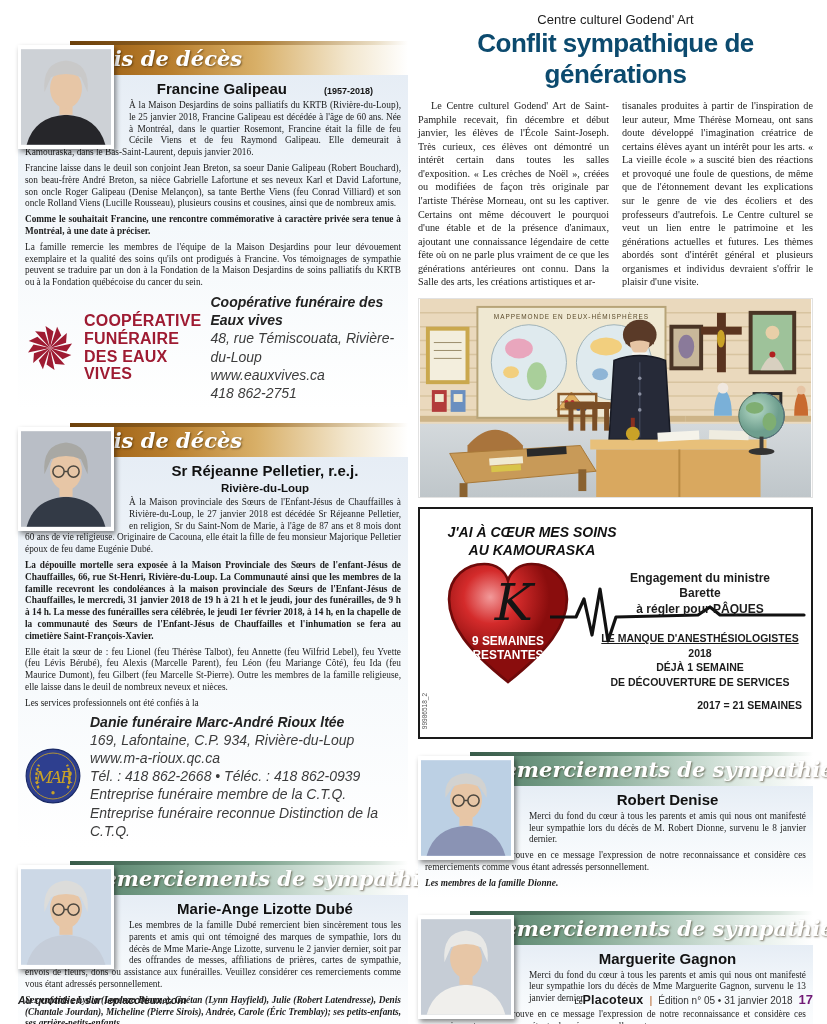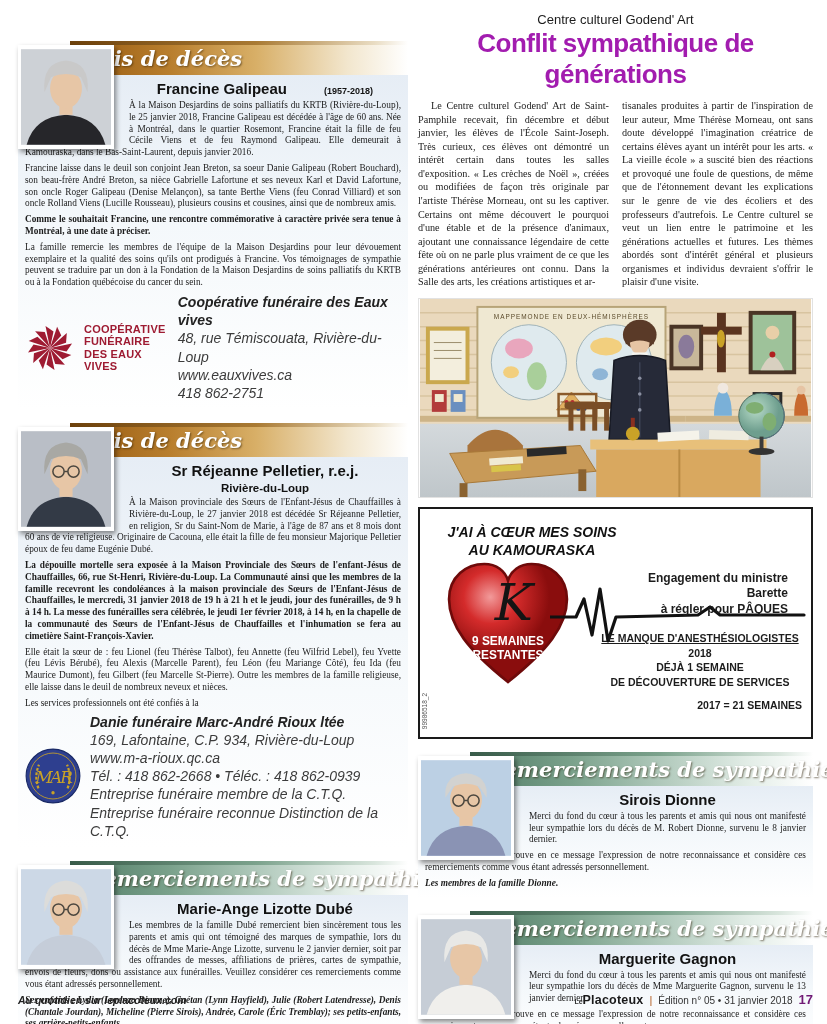--- a/index.html
+++ b/index.html
@@ -41,43 +41,43 @@
   h3.place{font-family:"Liberation Sans",sans-serif;font-size:11.5px;font-weight:bold;
            margin:0 0 3px;text-align:center;color:#111;}
   p.body{font-size:9.3px;line-height:1.27;text-align:justify;margin:0 0 4px;}
   p.bold{font-weight:bold;}
   p.fam{font-style:italic;font-weight:bold;margin-bottom:2px;}
   p.services{margin-bottom:2px;}
 
   .provider{display:flex;justify-content:center;align-items:center;gap:9px;margin:3px 0 2px;}
   .provider .logo{flex:none;}
   .coop-name{color:#9e1b32;font-family:"Liberation Sans",sans-serif;font-weight:bold;
-             font-size:11px;line-height:1.12;letter-spacing:.2px;}
+             font-size:16px;line-height:1.12;letter-spacing:.2px;}
   .details{font-family:"Liberation Sans",sans-serif;font-style:italic;font-size:14px;
            color:#3c3c3c;line-height:1.3;}
   .details .d0{font-weight:bold;color:#222;}
 
   
   .kicker{text-align:center;font-family:"Liberation Sans",sans-serif;font-size:13px;margin:0;}
   .headline{text-align:center;font-family:"Liberation Sans",sans-serif;font-weight:bold;
-            font-size:26px;letter-spacing:-.5px;margin:1px 0 9px;color:#a21caf;}
+            font-size:26px;letter-spacing:-.5px;margin:1px 0 9px;color:#0c4a6e;}
   .article-cols{display:flex;gap:13px;align-items:flex-end;}
   .article-cols p{flex:1;font-size:10.2px;line-height:1.33;text-align:justify;margin:0;}
   .article-cols p.indent{text-indent:13px;}
 
   .exhibit{margin-top:9px;width:395px;height:200px;display:block;border:1px solid #e2e2e2;box-sizing:border-box;}
 
   
   .ad{margin-top:9px;border:2px solid #1a1a1a;height:228px;position:relative;background:#fff;}
   .ad .tagline{position:absolute;left:22px;top:14px;width:180px;text-align:center;
                font-family:"Liberation Sans",sans-serif;font-style:italic;font-weight:bold;
                font-size:14px;line-height:1.3;color:#111;}
   .heart-svg{position:absolute;left:22px;top:48px;width:132px;height:132px;}
   .ekg{position:absolute;left:130px;top:76px;width:256px;height:60px;}
-  .engagement{position:absolute;left:192px;top:62px;width:176px;text-align:right;
+  .engagement{position:absolute;left:192px;top:62px;width:176px;text-align:center;
               font-family:"Liberation Sans",sans-serif;font-weight:bold;font-size:12px;line-height:1.3;}
   .shortage{position:absolute;left:178px;top:122px;width:204px;text-align:center;
             font-family:"Liberation Sans",sans-serif;font-weight:bold;font-size:10.5px;line-height:1.4;}
   .shortage .underline{text-decoration:underline;}
   .comparison{position:absolute;left:178px;top:190px;width:204px;text-align:right;
               font-family:"Liberation Sans",sans-serif;font-weight:bold;font-size:10.5px;}
   .ad-id{position:absolute;left:1px;bottom:8px;writing-mode:vertical-rl;transform:rotate(180deg);
          font-family:"Liberation Sans",sans-serif;font-size:6.5px;color:#555;}
 
   
@@ -436,21 +436,21 @@
               <circle cx="56" cy="43" r="6"></circle>
               <line x1="46" y1="43" x2="50" y2="43"></line>
             </g>
         </svg>
       </div>
       <div class="banner">
         <span class="script">Remerciements de sympathie</span>
       </div>
       <div class="content">
         <div class="spacer"></div>
-        <h2 class="name">Sirois Dionne</h2>
+        <h2 class="name">Robert Denise</h2>
         <p class="body">Merci du fond du cœur à tous les parents et amis qui nous ont manifesté leur sympathie lors du décès de M. Robert Dionne, survenu le 8 janvier dernier.</p>
         <p class="body">Que chacun de vous trouve en ce message l'expression de notre reconnaissance et considère ces remerciements comme vous étant adressés personnellement.</p>
         <p class="body fam">Les membres de la famille Dionne.</p>
       </div>
     </section>
 
     <section class="notice rem">
       <div class="photo">
         <svg class="avatar p-marguerite" viewBox="0 0 96 102">
           <rect class="bg" width="96" height="102"></rect>

